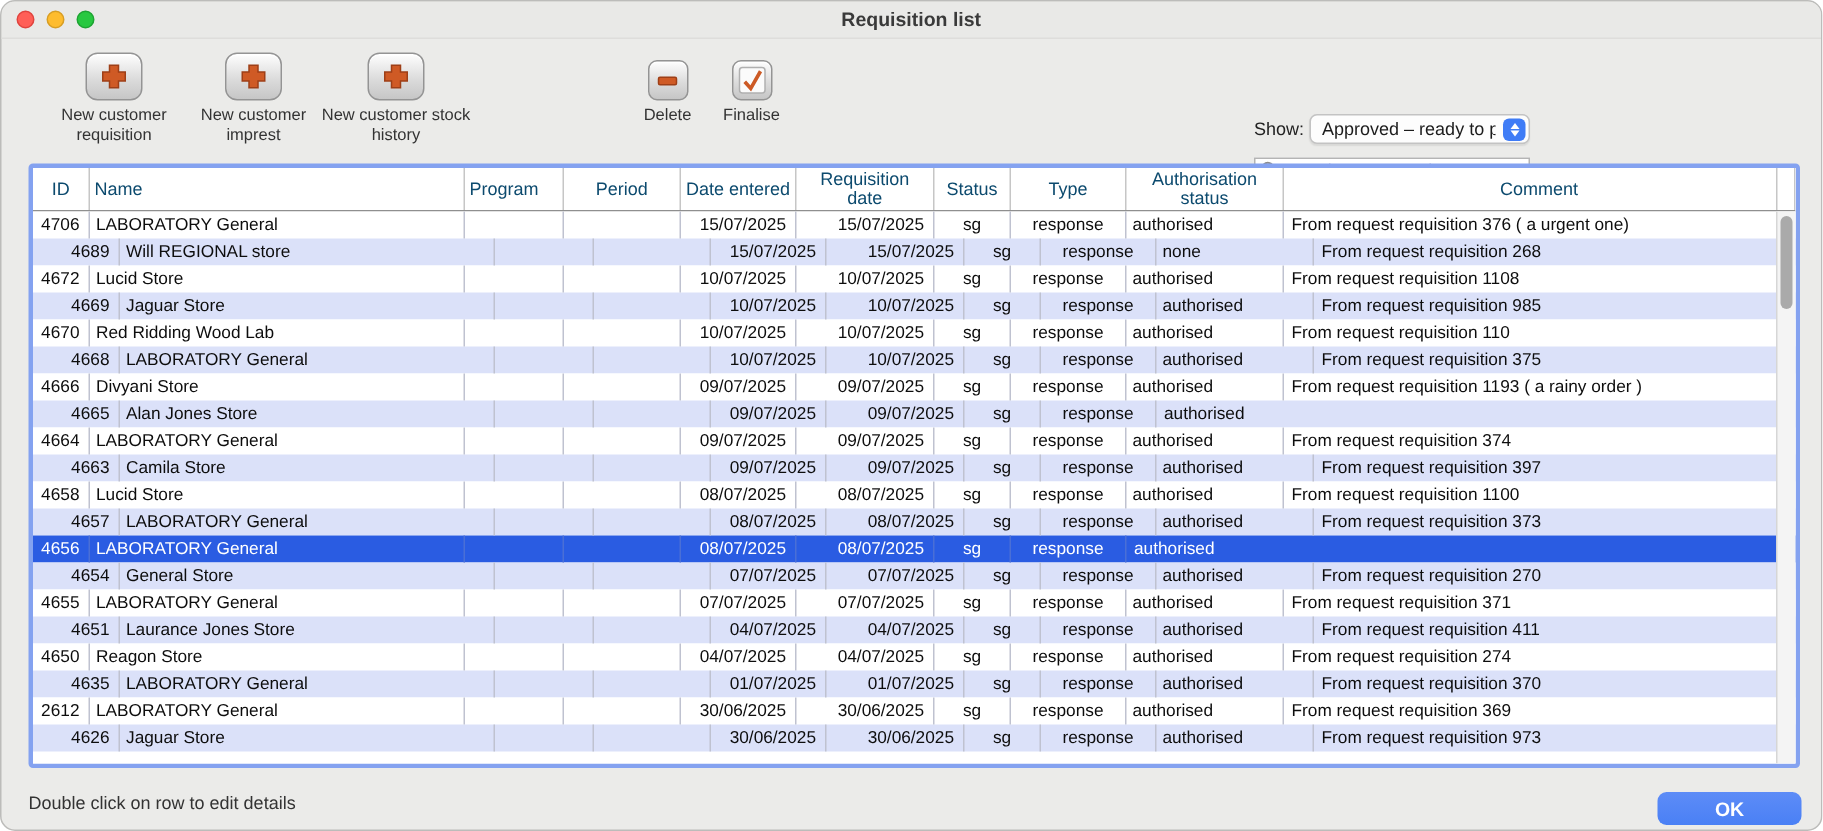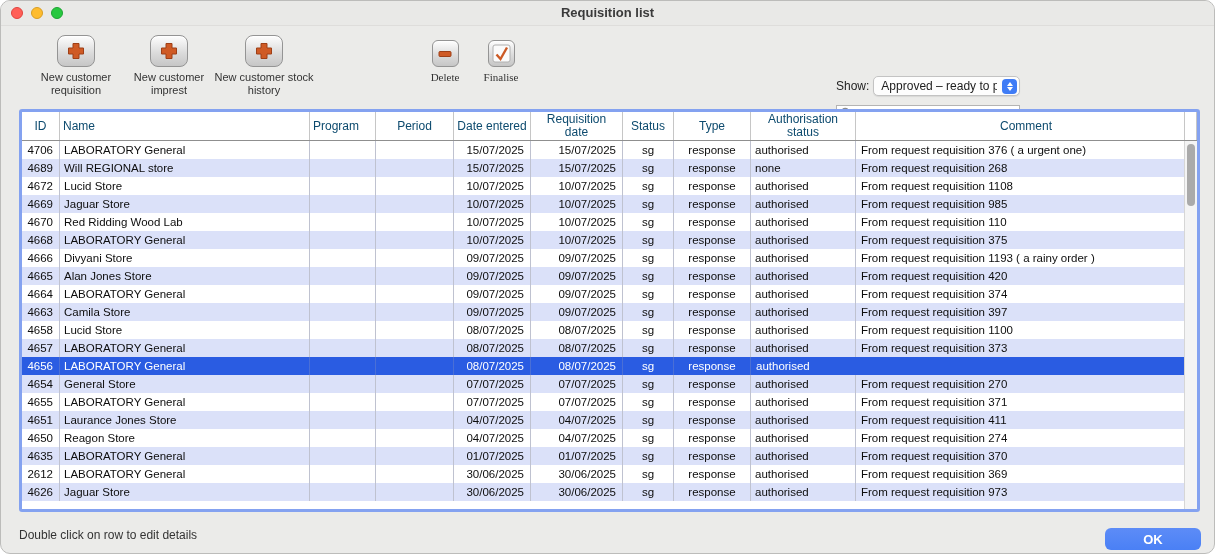--- a/index.html
+++ b/index.html
@@ -26,21 +26,21 @@
   .toolbar{position:absolute;left:0;top:26px;right:0;height:82px;}
   .tb-btn{position:absolute;display:flex;flex-direction:column;align-items:center;cursor:default;}
   .icon-box{width:38px;height:32px;border:1px solid #949494;border-radius:8px;background:linear-gradient(#fefefe,#dcdcdc 55%,#c6c6c6);box-shadow:inset 0 1px 0 #fff;display:flex;align-items:center;justify-content:center;}
   .icon-box.small{width:27px;height:27px;border-radius:6px;}
   .tb-label{margin-top:4px;font-size:11px;line-height:13px;color:#333;text-align:center;width:100px;}
   .tb-btn.b1{left:25px;top:8px;}
   .tb-btn.b2{left:118px;top:8px;}
   .tb-btn.b3{left:213px;top:8px;}
   .tb-btn.b4{left:416px;top:13px;width:56px;}
   .tb-btn.b5{left:470px;top:13px;width:60px;}
-  .tb-btn.b4 .tb-label,.tb-btn.b5 .tb-label{width:auto;font-family:Liberation Serif, serif;}
+  .tb-btn.b4 .tb-label,.tb-btn.b5 .tb-label{width:auto;}
   
   .show-row{position:absolute;left:835px;top:49px;display:flex;align-items:center;}
   .show-label{font-size:12px;color:#222;margin-right:4px;}
   .dropdown{position:relative;width:147px;height:20px;background:#fdfdfd;border:1px solid #c3c3c3;border-radius:5px;box-shadow:0 1px 1px rgba(0,0,0,.08);display:flex;align-items:center;padding:0 22px 0 7px;}
   .dropdown-value{font-size:12px;color:#1c1c1c;white-space:nowrap;overflow:hidden;}
   .stepper{position:absolute;right:2px;top:2px;width:15px;height:15px;border-radius:4px;background:var(--accent-blue);display:flex;flex-direction:column;align-items:center;justify-content:center;gap:1px;}
   .stepper .tri{width:0;height:0;border-left:3.5px solid transparent;border-right:3.5px solid transparent;}
   .stepper .up{border-bottom:4px solid #fff;}
   .stepper .down{border-top:4px solid #fff;}
   .search-wrap{position:absolute;left:835px;top:77px;width:184px;height:19px;}
@@ -51,21 +51,21 @@
   .table-wrap{position:absolute;left:18px;top:108px;width:1181px;height:403px;border:3px solid var(--focus-ring);border-radius:3px;background:#fff;}
   .table-inner{position:relative;width:100%;height:100%;overflow:hidden;background:#fff;}
   .grid{display:grid;grid-template-columns:38px 250px 66px 78px 77px 92px 51px 77px 105px 1fr;}
   .thead{height:29px;border-bottom:1px solid #8f8f8f;background:#fff;position:relative;}
   .th{font-size:12px;color:#0c4a6e;display:flex;align-items:center;justify-content:center;border-right:1px solid #c6c6c6;text-align:center;line-height:13px;padding:0 3px;}
   .th.left{justify-content:flex-start;}
   .th:last-child{border-right:none;}
   .thead .sb-divider{position:absolute;right:12px;top:0;bottom:0;width:1px;background:#c6c6c6;}
   .tbody{position:relative;}
   .tr{height:18px;background:#fff;cursor:default;}
-  .tr.alt{background:var(--row-alt);}
+  .tr.alt{background:var(--row-alt);padding-left:20px;}
   .tr.selected{background:var(--selection-blue);}
   .tr.selected .td{color:#fff;border-right-color:#4a6fd6;}
   .td{font-size:11.5px;color:#0d0d0d;border-right:1px solid #bfc2d0;display:flex;align-items:center;padding:0 4px;white-space:nowrap;overflow:hidden;}
   .td:last-child{border-right:none;padding-left:5px;}
   .td.r{justify-content:flex-end;padding-right:6px;}
   .td.c{justify-content:center;}
   
   .vscroll{position:absolute;top:29px;right:0;bottom:0;width:13px;background:#f4f4f4;border-left:1px solid #d6d6d6;}
   .vthumb{position:absolute;left:2px;top:3px;width:8px;height:62px;border-radius:4px;background:#aaa;}
   
@@ -252,21 +252,20 @@
           <div class="tr grid alt">
       <div class="td r">4665</div>
       <div class="td">Alan Jones Store</div>
       <div class="td"></div>
       <div class="td c"></div>
       <div class="td r">09/07/2025</div>
       <div class="td r">09/07/2025</div>
       <div class="td c">sg</div>
       <div class="td c">response</div>
       <div class="td">authorised</div>
-      <div class="td">From request requisition 420</div>
     </div>
           <div class="tr grid">
       <div class="td r">4664</div>
       <div class="td">LABORATORY General</div>
       <div class="td"></div>
       <div class="td c"></div>
       <div class="td r">09/07/2025</div>
       <div class="td r">09/07/2025</div>
       <div class="td c">sg</div>
       <div class="td c">response</div>

